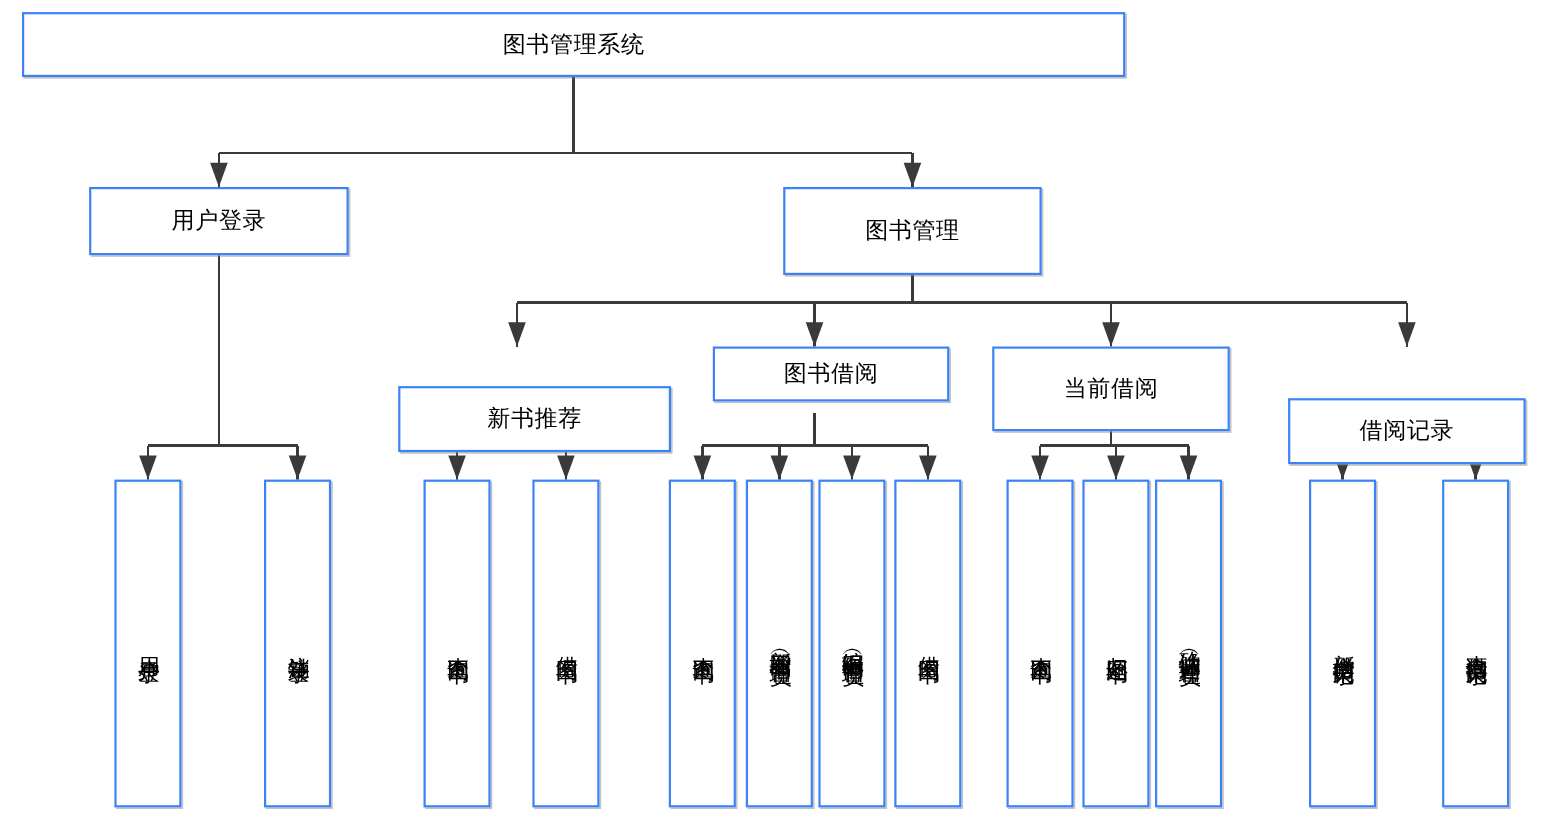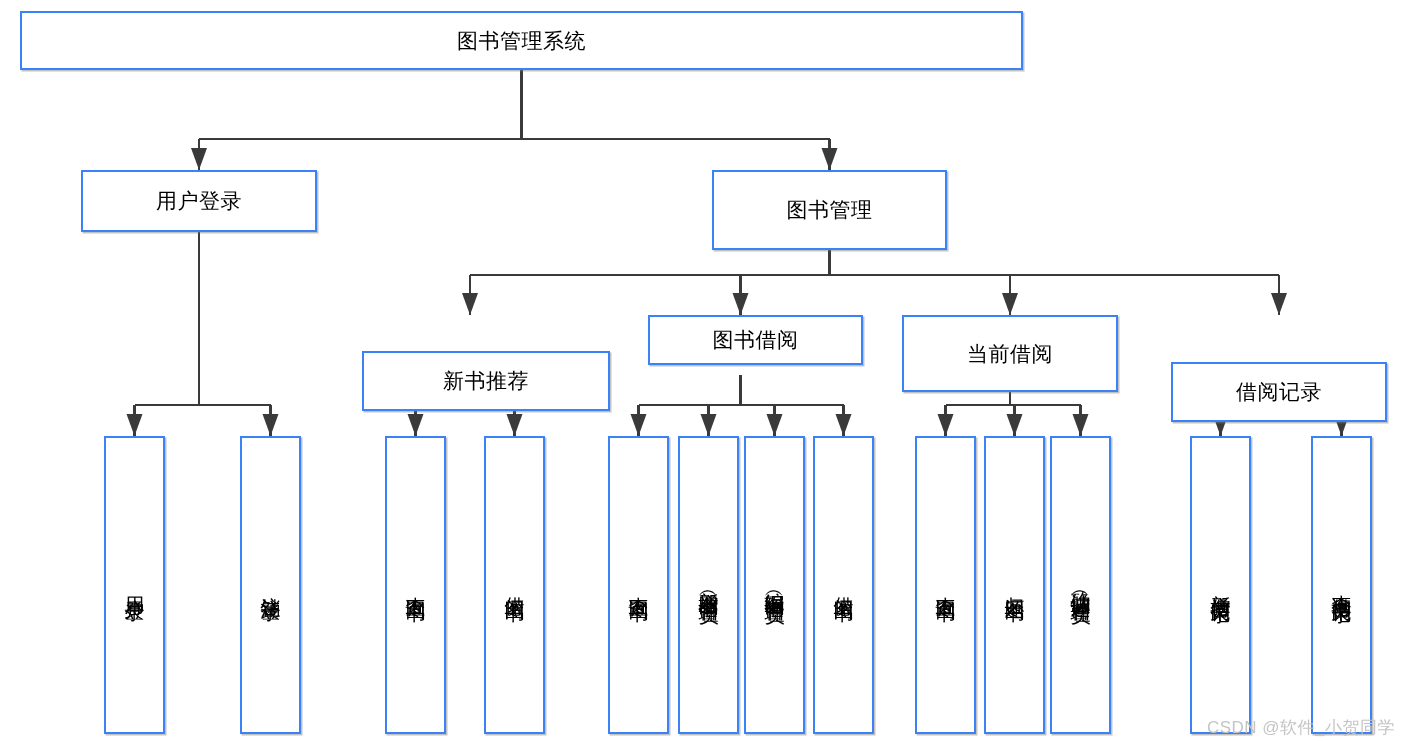--- a/index.html
+++ b/index.html
@@ -185,14 +185,13 @@
         <span class="label">确认归还（管理员）</span>
       </div>
       <div class="node v" style="left: 1190px; top: 436px; width: 61px; height: 298px;">
         <span class="label">新增借阅记录</span>
       </div>
       <div class="node v" style="left: 1311px; top: 436px; width: 61px; height: 298px;">
         <span class="label">查询借阅记录</span>
       </div>
     </div>
 
-  <div id="watermark">CSDN @软件_小贺同学</div>
 </div>
 
 </body></html>

